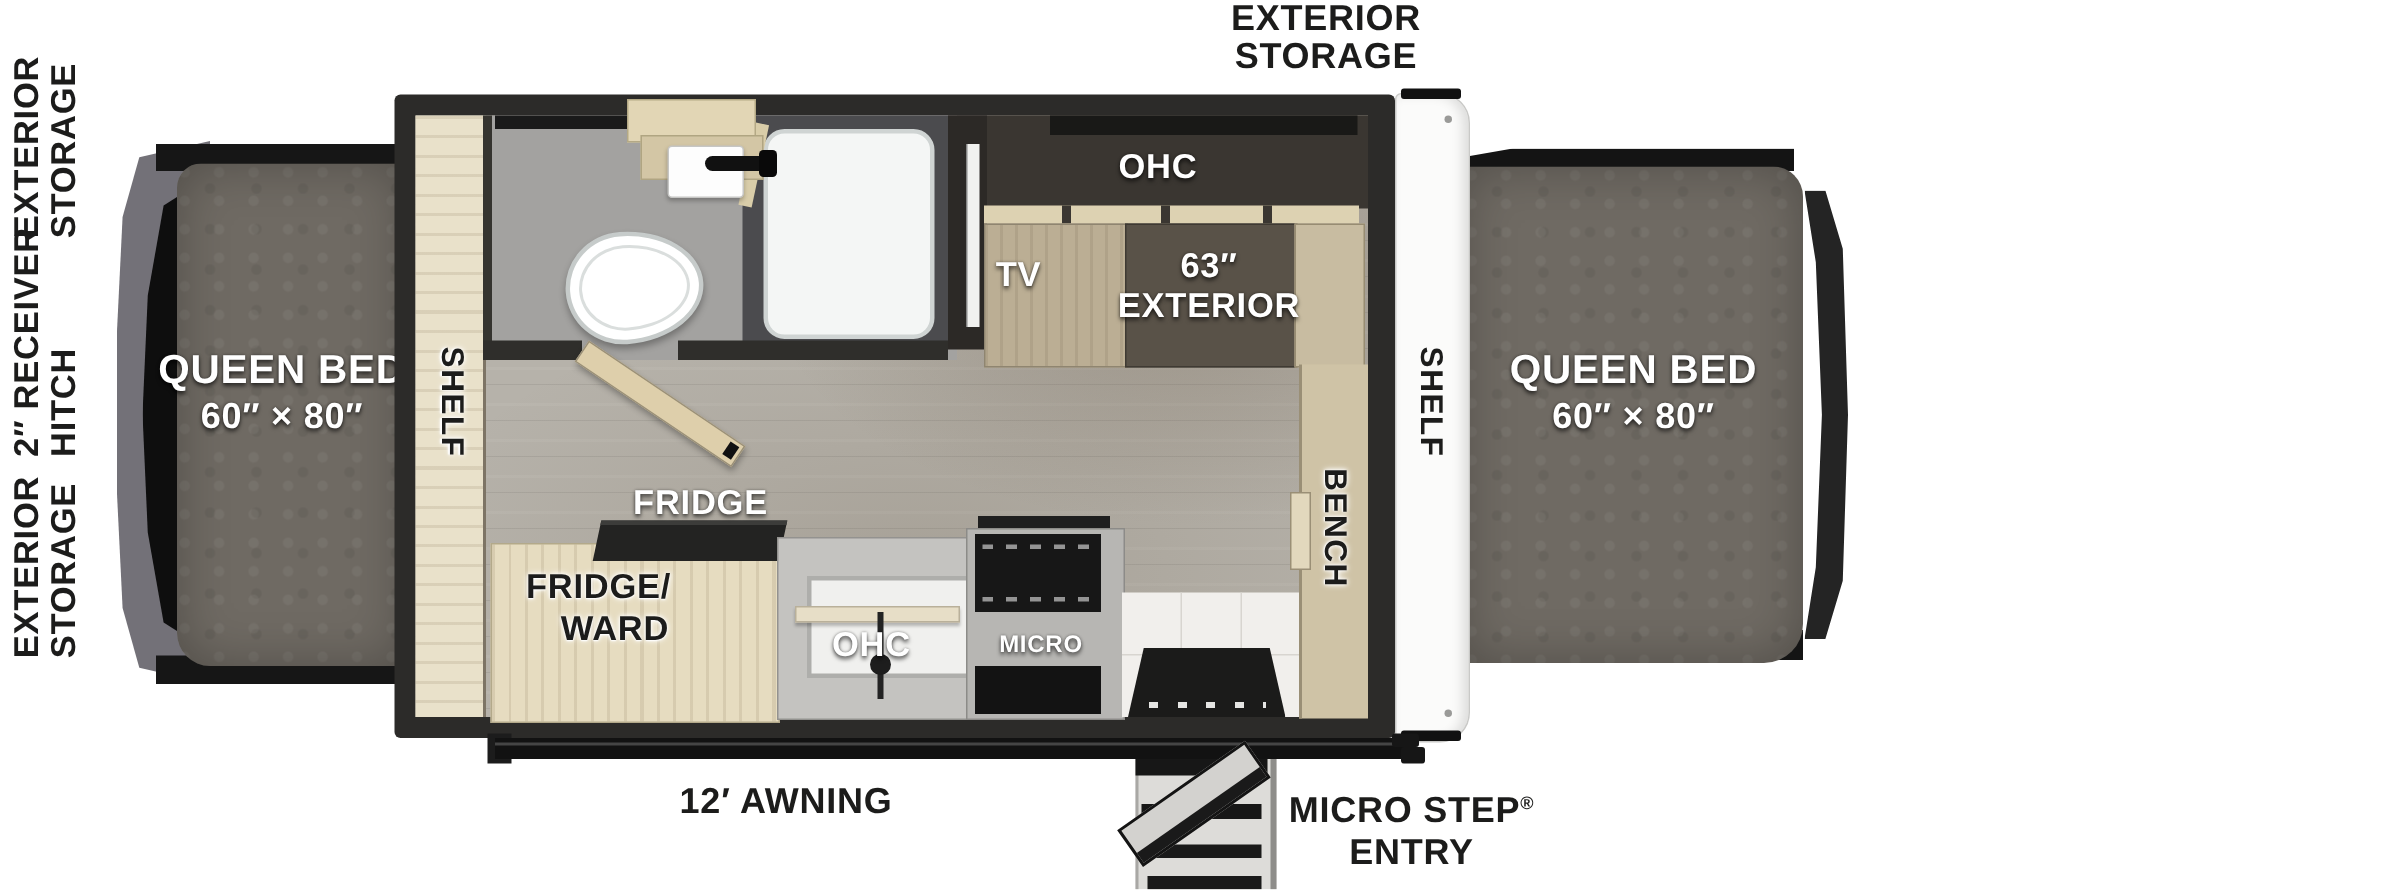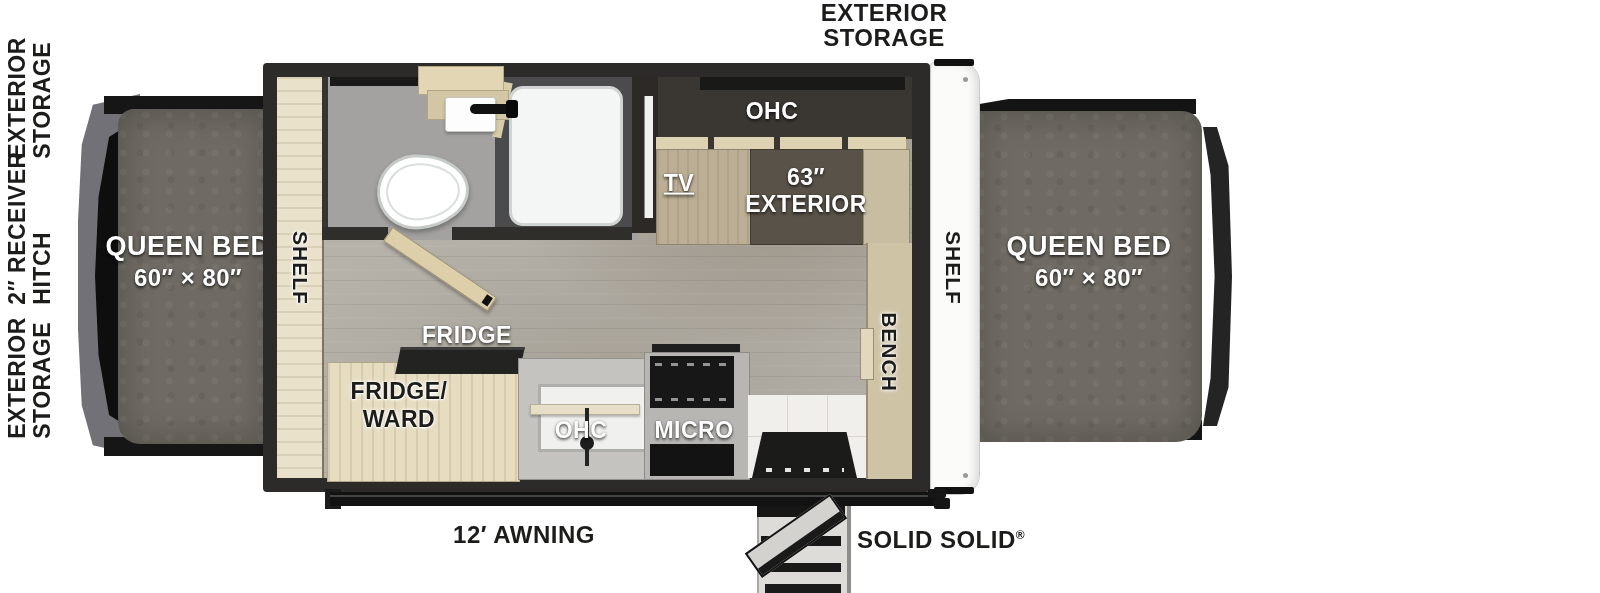--- a/index.html
+++ b/index.html
@@ -115,49 +115,49 @@
   <div class="a" style="left:644px;top:96px;width:8px;height:122px;background:#f1f1ef;border-left:1px solid #868686;"></div>
   <div class="a" style="left:656px;top:137px;width:250px;height:12px;background:#ddd2b2;">
     <div class="tick" style="left:52px;"></div>
     <div class="tick" style="left:118px;"></div>
     <div class="tick" style="left:186px;"></div>
   </div>
   <div class="a" style="left:656px;top:149px;width:94px;height:94px;background:var(--wood_mid,#bbae94);background-image:repeating-linear-gradient(90deg, rgba(90,75,55,.12) 0 2px, transparent 2px 10px);border:1px solid #8f8570;"></div>
   <div class="a" style="left:750px;top:149px;width:113px;height:94px;background:var(--table_brown,#595248);border:1px solid #3f3a33;"></div>
   <div class="a" style="left:863px;top:149px;width:45px;height:94px;background:#c8bca1;border:1px solid #978c72;"></div>
   <div class="a lbl lbl-white ctr" style="left:772px;top:111px;font-size:23px;">OHC</div>
-  <div class="a lbl lbl-white ctr" style="left:679px;top:183px;font-size:23px;text-decoration:underline;">TV</div>
+  <div class="a lbl lbl-white ctr" style="left:679px;top:183px;font-size:23px;">TV</div>
   <div class="a lbl lbl-white ctr" style="left:806px;top:177px;font-size:23px;">63″</div>
   <div class="a lbl lbl-white ctr" style="left:806px;top:204px;font-size:23px;">EXTERIOR</div>
 
   <div class="a" style="left:866px;top:243px;width:44px;height:236px;background:#cfc3a6;border-left:2px solid #9a8f76;"></div>
   <div class="a" style="left:860px;top:328px;width:12px;height:50px;background:#e2d8bd;border:1px solid #9a8f76;"></div>
   <div class="a lbl lbl-dark rot-cw" style="left:889px;top:352px;font-size:21px;letter-spacing:1px;">BENCH</div>
 
   <div class="a wood-v" style="left:327px;top:362px;width:191px;height:118px;border:1px solid #b3a98a;"></div>
   <div class="a" style="left:398px;top:347px;width:124px;height:24px;background:#232322;transform:skewX(-12deg);border-top:3px solid #3c3c3a;"></div>
   <div class="a lbl lbl-white ctr" style="left:467px;top:335px;font-size:23px;">FRIDGE</div>
   <div class="a lbl lbl-dark ctr" style="left:399px;top:391px;font-size:23px;">FRIDGE/</div>
-  <div class="a lbl lbl-dark ctr" style="left:399px;top:419px;font-size:23px;text-align:center;">WARD</div>
+  <div class="a lbl lbl-dark ctr" style="left:410px;top:419px;font-size:23px;text-align:center;">WARD</div>
 
   <div class="a" style="left:518px;top:358px;width:130px;height:120px;background:var(--counter_gray,#c4c3c0);border:1px solid #93928f;"></div>
   <div class="a" style="left:538px;top:384px;width:104px;height:62px;background:#f0f0ee;border:3px solid #aeaeab;"></div>
   <div class="a" style="left:530px;top:404px;width:108px;height:9px;background:#e7dec7;border:1px solid #b9b09a;box-shadow:0 2px 2px rgba(0,0,0,.25);"></div>
   <div class="a" style="left:585px;top:408px;width:4px;height:58px;background:#232323;"></div>
   <div class="a" style="left:580px;top:436px;width:14px;height:14px;background:#1d1d1d;border-radius:50%;"></div>
   <div class="a lbl lbl-white ctr" style="left:581px;top:430px;font-size:23px;">OHC</div>
 
   <div class="a" style="left:644px;top:352px;width:104px;height:126px;background:#b7b6b3;border:1px solid #8c8b88;"></div>
   <div class="a" style="left:652px;top:344px;width:88px;height:8px;background:#1f1f1f;"></div>
   <div class="a" style="left:650px;top:356px;width:84px;height:52px;background:#171717;">
     <div class="dash" style="top:7px;"></div>
     <div class="dash" style="top:42px;"></div>
   </div>
   <div class="a" style="left:650px;top:444px;width:84px;height:32px;background:#131313;"></div>
-  <div class="a lbl lbl-white ctr" style="left:694px;top:430px;font-size:23px;">MICRO</div>
+  <div class="a lbl lbl-white ctr" style="left:694px;top:430px;font-size:16px;">MICRO</div>
 
   <div class="a" style="left:748px;top:395px;width:118px;height:83px;background:#f1efec;">
     <div style="position:absolute;left:39px;top:0;width:1px;height:100%;background:#d8d5d0;"></div>
     <div style="position:absolute;left:79px;top:0;width:1px;height:100%;background:#d8d5d0;"></div>
     <div style="position:absolute;left:0;top:41px;width:100%;height:1px;background:#d8d5d0;"></div>
   </div>
   <div class="a" style="left:752px;top:432px;width:105px;height:46px;background:#1b1b1a;clip-path:polygon(10% 0,90% 0,100% 100%,0 100%);">
     <div style="position:absolute;left:14px;top:36px;width:78px;height:4px;background:repeating-linear-gradient(90deg,#e5e5e3 0 6px,transparent 6px 19px);"></div>
   </div>
 
@@ -180,16 +180,17 @@
 
   <div class="a" style="left:757px;top:506px;width:88px;height:87px;background:#dddcd9;border-left:2px solid #a9a8a5;border-right:4px solid #8e8d8a;"></div>
   <div class="a" style="left:757px;top:506px;width:88px;height:11px;background:#171717;"></div>
   <div class="a" style="left:761px;top:536px;width:80px;height:10px;background:#171717;"></div>
   <div class="a" style="left:763px;top:563px;width:78px;height:9px;background:#1a1a1a;"></div>
   <div class="a" style="left:765px;top:584px;width:76px;height:9px;background:#1a1a1a;"></div>
   <div class="a" style="left:762px;top:548px;width:100px;height:26px;background:#d3d2cf;border:2px solid #141414;transform-origin:0 100%;transform:rotate(-35deg);">
     <div style="position:absolute;left:0;bottom:0;width:100%;height:8px;background:#1a1a1a;"></div>
   </div>
   <div class="a lbl lbl-ext" style="left:941px;top:521px;transform:translateX(-50%);text-align:center;font-size:24px;line-height:28px;">
-    <div><span>SOLID SOLID</span><sup style="font-size:12px;">®</sup></div>
+    <div><span>MICRO STEP</span><sup style="font-size:12px;">®</sup></div>
+    <div>ENTRY</div>
   </div>
 
 </div>
 
 </body></html>

